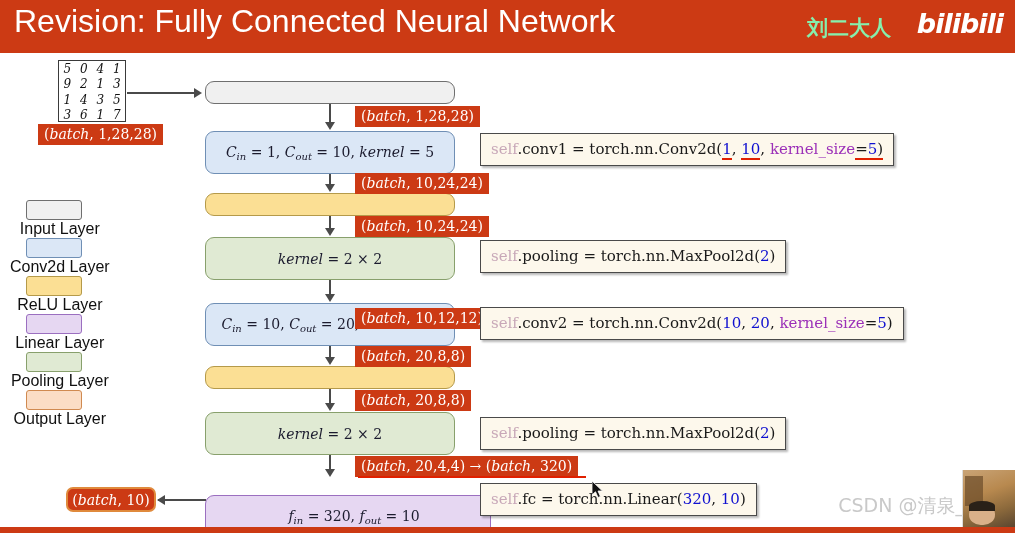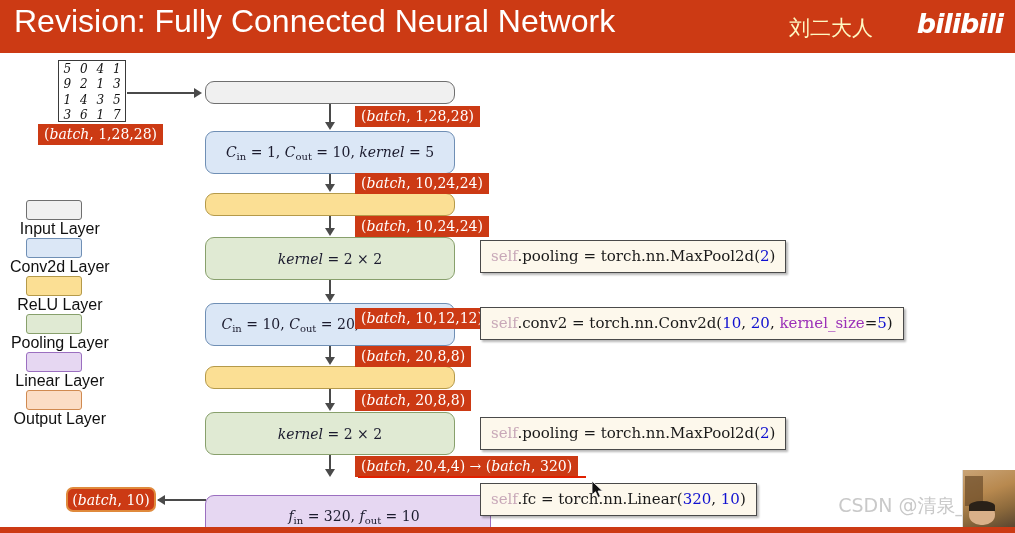--- a/index.html
+++ b/index.html
@@ -17,22 +17,22 @@
     position:absolute;left:0;top:0;width:1015px;height:53px;
     background:#cc3a14;
   }
   .header-title{
     position:absolute;left:14px;top:3px;
     font-size:32px;color:#ffffff;
     font-family:"Liberation Sans", sans-serif;
     letter-spacing:0px;white-space:nowrap;
   }
   .header-author{
-    position:absolute;right:142px;top:14px;
-    font-size:21px;color:#fef9c3;font-weight:normal;white-space:nowrap;
+    position:absolute;right:124px;top:14px;
+    font-size:21px;color:#86efac;font-weight:bold;white-space:nowrap;
     font-family:"DejaVu Sans", sans-serif;
   }
   .header-logo{
     position:absolute;right:12px;top:8px;
     font-size:27px;color:#ffffff;font-weight:bold;font-style:italic;
     letter-spacing:-1px;white-space:nowrap;
     font-family:"DejaVu Sans", sans-serif;
   }
   .header-rule{
     position:absolute;left:0;top:53px;width:1015px;height:3px;background:#ffffff;
@@ -70,21 +70,21 @@
     font-family:"DejaVu Serif", serif;
   }
   .n-input{background:#f0f0f0;border:1.5px solid #6f6f6f;}
   .n-conv{background:#dbe7f6;border:1.5px solid #6f8fb5;}
   .n-relu{background:#fbdf94;border:1.5px solid #b59a4a;}
   .n-pool{background:#e0ead3;border:1.5px solid #88a06c;}
   .n-linear{background:#e6d7f2;border:1.5px solid #9b6fc0;}
   .n-output{background:#cc3a14;border:2px solid #e08a3c;color:#ffffff;}
 
   .mi{font-style:italic;}
-  .sub{font-size:10px;vertical-align:-3px;}
+  .sub{font-size:10px;vertical-align:-3px;font-style:italic;}
 
   
   .tag{
     position:absolute;background:#cc3a14;color:#fff;
     font-family:"DejaVu Serif", serif;font-size:14px;
     padding:2px 6px 3px 6px;white-space:nowrap;box-sizing:border-box;
     line-height:1.15;
   }
   .tag .bi{font-style:italic;}
 
@@ -159,26 +159,26 @@
     </div>
     <div class="legend-row">
       <div class="legend-swatch" style="background:#dbe7f6;border-color:#6f8fb5;"></div>
       <div class="legend-label">Conv2d Layer</div>
     </div>
     <div class="legend-row">
       <div class="legend-swatch" style="background:#fbdf94;border-color:#b59a4a;"></div>
       <div class="legend-label">ReLU Layer</div>
     </div>
     <div class="legend-row">
+      <div class="legend-swatch" style="background:#e6d7f2;border-color:#9b6fc0;"></div>
+      <div class="legend-label">Linear Layer</div>
+    </div>
+    <div class="legend-row">
       <div class="legend-swatch" style="background:#e0ead3;border-color:#88a06c;"></div>
       <div class="legend-label">Pooling Layer</div>
-    </div>
-    <div class="legend-row">
-      <div class="legend-swatch" style="background:#e6d7f2;border-color:#9b6fc0;"></div>
-      <div class="legend-label">Linear Layer</div>
     </div>
     <div class="legend-row">
       <div class="legend-swatch" style="background:#fbddc5;border-color:#d08a50;"></div>
       <div class="legend-label">Output Layer</div>
     </div>
   </div>
 
   <div class="mnist">
     <div class="mnist-row">
       <span>5</span>
@@ -289,20 +289,23 @@
 
   <div class="tag" style="left:355px;top:390px;">
     (<span class="bi">batch</span><span>, 20,8,8)</span>
   </div>
 
   <div class="tag" style="left:355px;top:456px;text-align:center;">
     (<span class="bi">batch</span><span>, 20,4,4)</span><span> → </span><span>(</span><span class="bi">batch</span><span>, 320)</span>
   </div>
   <div class="redline" style="left:358px;top:476px;width:228px;"></div>
 
+  <div class="code" style="left:480px;top:133px;">
+    <span class="c-self">self</span><span class="c-plain">.conv1 = torch.nn.Conv2d(</span><span class="c-num u-red">1</span><span class="c-plain">,  </span><span class="c-num u-red">10</span><span class="c-plain">,  </span><span class="c-kw">kernel_size</span><span class="c-plain u-red">=</span><span class="c-num u-red">5</span><span class="c-plain u-red">)</span>
+  </div>
 
   <div class="code" style="left:480px;top:240px;">
     <span class="c-self">self</span><span class="c-plain">.pooling = torch.nn.MaxPool2d(</span><span class="c-num">2</span><span class="c-plain">)</span>
   </div>
 
   <div class="code" style="left:480px;top:307px;">
     <span class="c-self">self</span><span class="c-plain">.conv2 = torch.nn.Conv2d(</span><span class="c-num">10</span><span class="c-plain">,  </span><span class="c-num">20</span><span class="c-plain">,  </span><span class="c-kw">kernel_size</span><span class="c-plain">=</span><span class="c-num">5</span><span class="c-plain">)</span>
   </div>
 
   <div class="code" style="left:480px;top:417px;">

